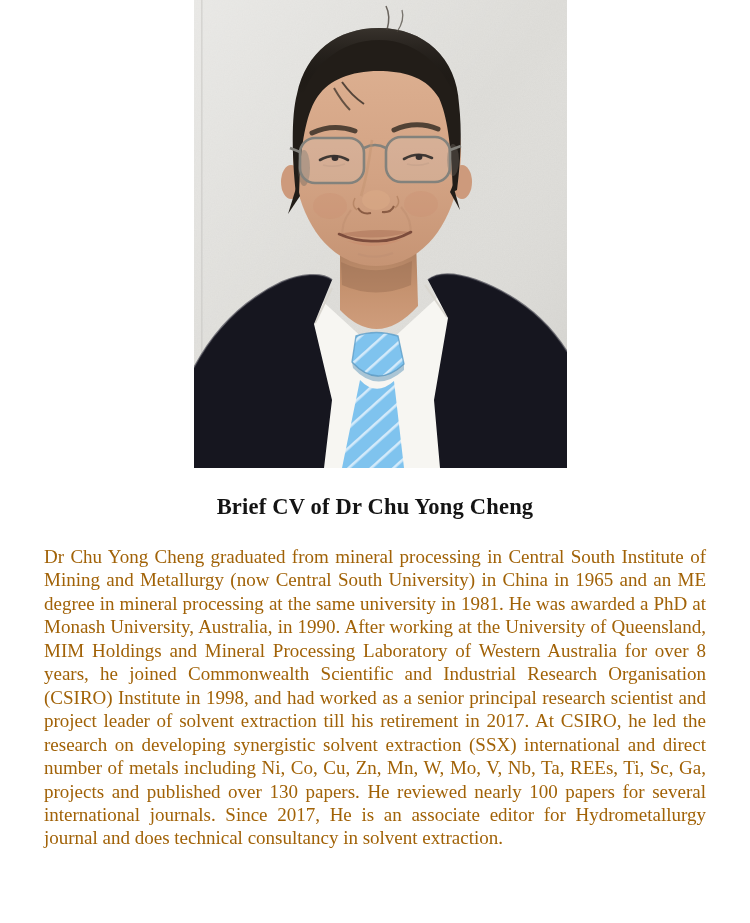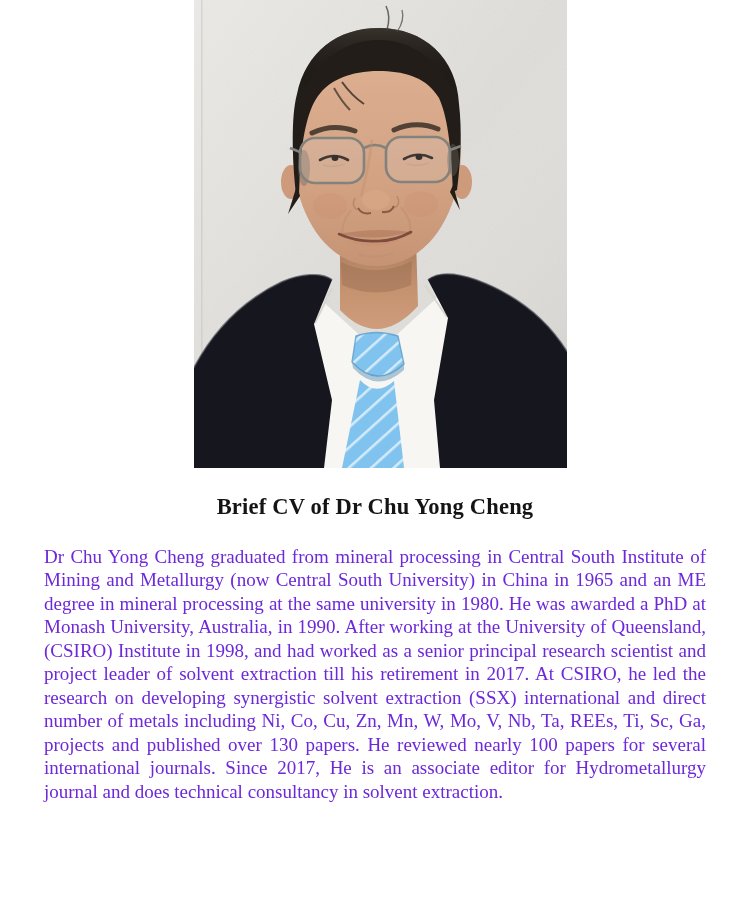--- a/index.html
+++ b/index.html
@@ -11,21 +11,21 @@
     position:absolute; left:194px; top:0; width:373px; height:468px; margin:0;
   }
   .photo svg { display:block; width:373px; height:468px; }
   .title {
     position:absolute; top:494px; left:0; width:750px; margin:0;
     text-align:center; font-size:22.5px; font-weight:700; color:#141414;
     letter-spacing:0.2px;
   }
   .bio {
     position:absolute; top:545px; left:44px; width:662px;
-    font-size:19px; line-height:23.45px; color:#6d28d9;
+    font-size:19px; line-height:23.45px; color:#a16207;
   }
   .bio-line { text-align:justify; text-align-last:justify; }
   .bio-line.last { text-align-last:left; }
 </style>
 </head>
 <body>
 
 <div class="page">
 
   <figure class="photo">
@@ -153,22 +153,24 @@
         </g>
       </g>
     </svg>
   </figure>
 
   <h1 class="title">Brief CV of Dr Chu Yong Cheng</h1>
 
   <div class="bio">
       <div class="bio-line">Dr Chu Yong Cheng graduated from mineral processing in Central South Institute of</div>
       <div class="bio-line">Mining and Metallurgy (now Central South University) in China in 1965 and an ME</div>
-      <div class="bio-line">degree in mineral processing at the same university in 1980. He was awarded a PhD at</div>
+      <div class="bio-line">degree in mineral processing at the same university in 1981. He was awarded a PhD at</div>
       <div class="bio-line">Monash University, Australia, in 1990. After working at the University of Queensland,</div>
+      <div class="bio-line">MIM Holdings and Mineral Processing Laboratory of Western Australia for over 8</div>
+      <div class="bio-line">years, he joined Commonwealth Scientific and Industrial Research Organisation</div>
       <div class="bio-line">(CSIRO) Institute in 1998, and had worked as a senior principal research scientist and</div>
       <div class="bio-line">project leader of solvent extraction till his retirement in 2017. At CSIRO, he led the</div>
       <div class="bio-line">research on developing synergistic solvent extraction (SSX) international and direct</div>
       <div class="bio-line">number of metals including Ni, Co, Cu, Zn, Mn, W, Mo, V, Nb, Ta, REEs, Ti, Sc, Ga,</div>
       <div class="bio-line">projects and published over 130 papers. He reviewed nearly 100 papers for several</div>
       <div class="bio-line">international journals. Since 2017, He is an associate editor for Hydrometallurgy</div>
       <div class="bio-line last">journal and does technical consultancy in solvent extraction.</div>
     </div>
 
 </div>

